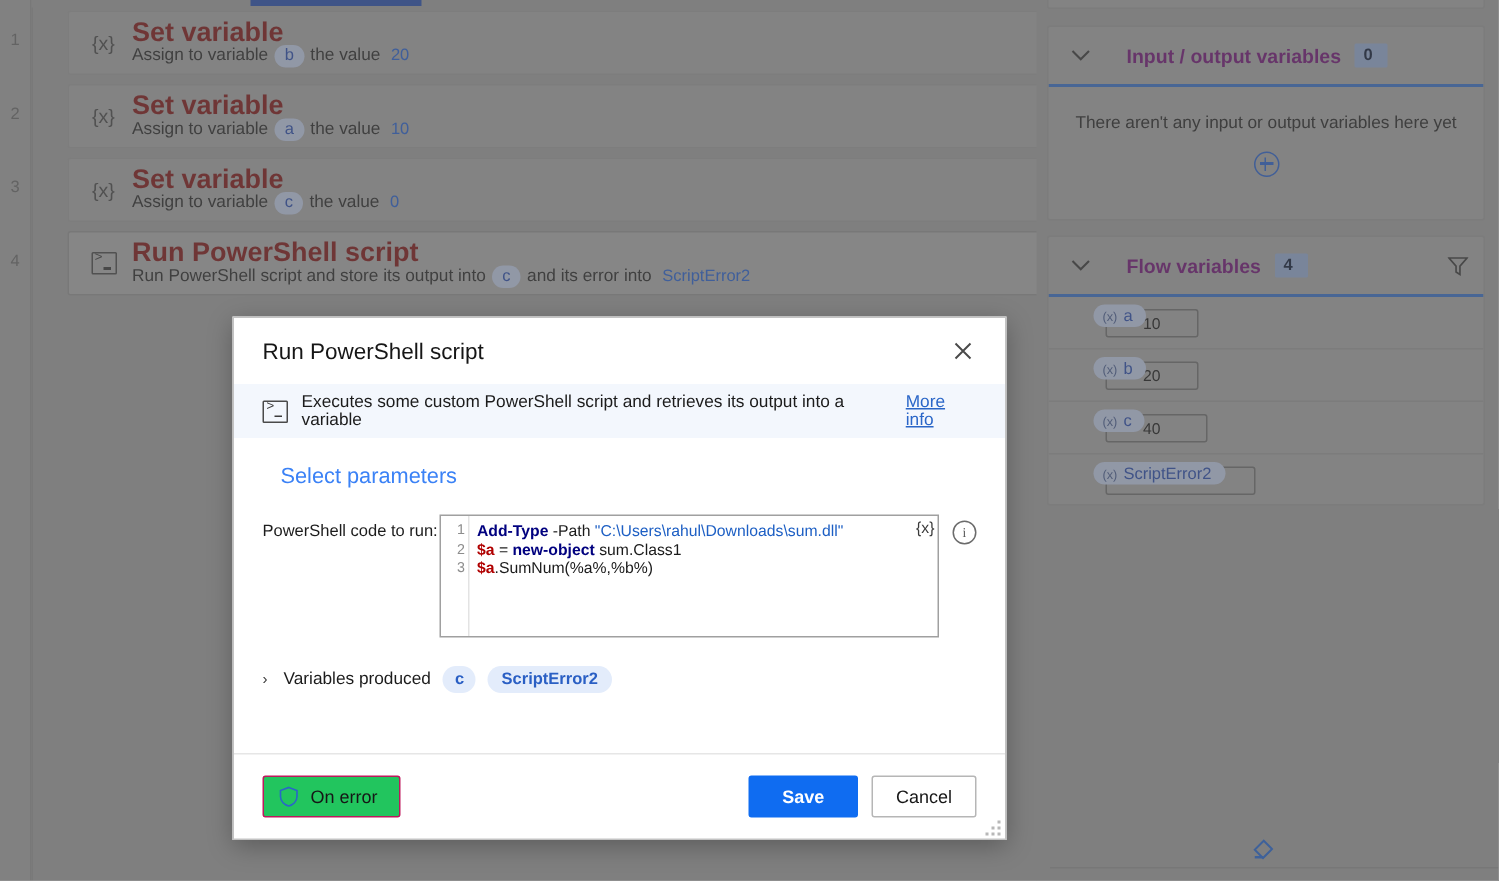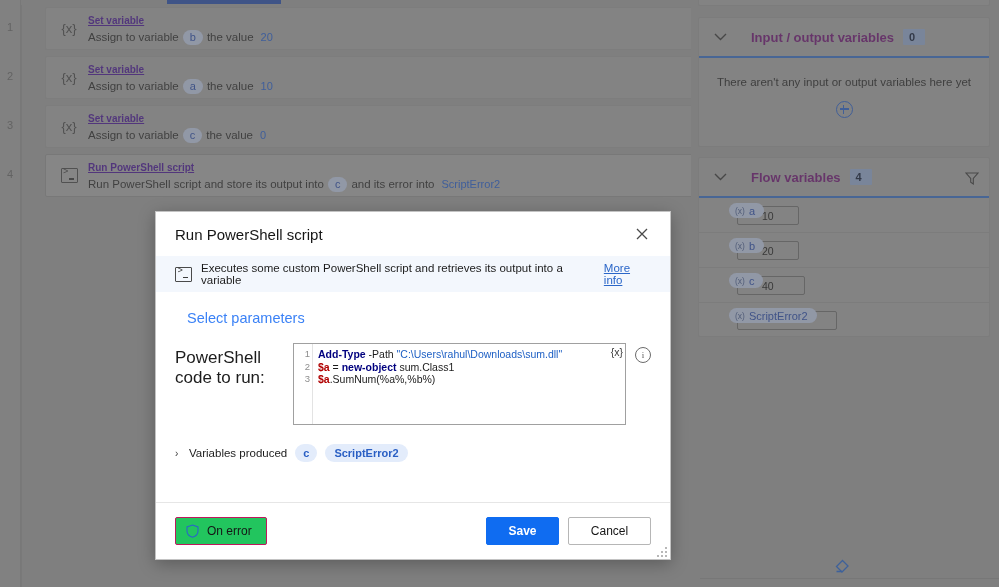--- a/index.html
+++ b/index.html
@@ -87,22 +87,22 @@
     font-size: 9px; color: #3c3c3c;
     font-family: "Liberation Mono", monospace;
   }
   .ps-icon::after {
     content: "";
     position: absolute; left: 7px; bottom: 2.5px;
     width: 5px; height: 1.3px; background: #3c3c3c;
   }
   .act-body { flex: 1 1 auto; min-width: 0; padding-left: 6px; }
   .act-title {
-    font-size: 10px; font-weight: bold; color: #4c1d95;
-    line-height: 16px; margin-bottom: 1px; text-decoration: underline;
+    font-size: 18px; font-weight: bold; color: #7f1d1d;
+    line-height: 16px; margin-bottom: 1px;
   }
   .act-desc {
     font-size: 11.5px; color: #2e2e2e; line-height: 15px;
     display: flex; align-items: flex-start; flex-wrap: nowrap; gap: 0px;
   }
   .act-desc .txt { white-space: pre; }
   .varchip {
     display: inline-flex; align-items: center; justify-content: center;
     background: #b9c4dd; color: #2d4ea8;
     border-radius: 9px;
@@ -274,21 +274,21 @@
     overflow: hidden;
   }
   .section-title {
     font-size: 14.5px; color: #3b82f6;
     margin: 2px 0 17px 12px;
   }
   .field-row {
     display: flex; align-items: flex-start;
   }
   .field-label {
-    font-size: 17px; color: #1c1c1c;
+    font-size: 11px; color: #1c1c1c;
     width: 118px; flex: 0 0 118px;
     padding-top: 5px;
   }
   .code-wrap {
     position: relative;
     flex: 1 1 auto;
     max-width: 344px;
   }
   .code-box {
     border: 1px solid #a0a0a0;
@@ -381,21 +381,21 @@
   }
   .btn-save {
     background: #0f6cf1; color: #fff;
     border: 1px solid #0f6cf1;
     width: 73px; font-weight: bold;
     margin-left: auto;
   }
   .btn-cancel {
     background: #fff; color: #161616;
     border: 1px solid #b6b6b6;
-    width: 83px;
+    width: 70px;
     margin-left: 9px;
   }
   .resize-grip {
     position: absolute; right: 3px; bottom: 2px;
     width: 10px; height: 10px;
   }
   .resize-grip i {
     position: absolute; width: 2px; height: 2px; background: #b8b8b8;
   }
 </style>

